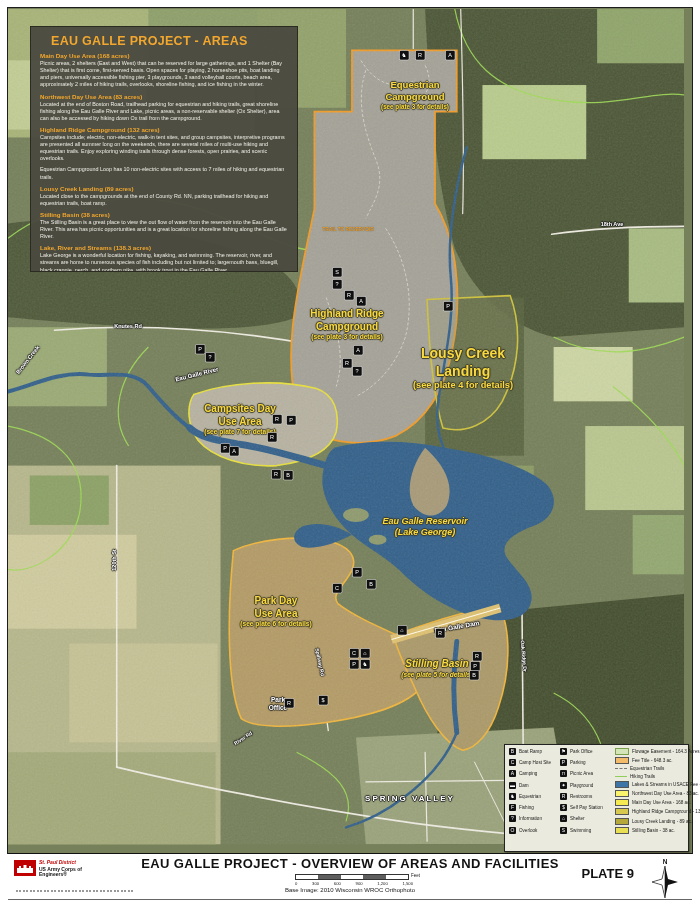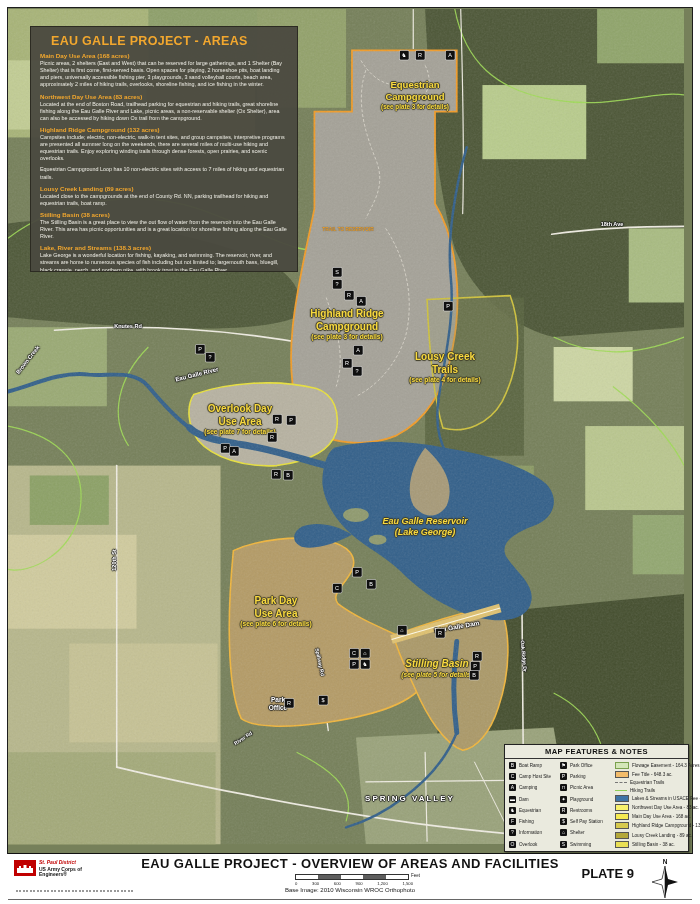--- a/index.html
+++ b/index.html
@@ -171,27 +171,27 @@
         <div class="mlabel ylw" style="left: 415px; top: 95px; font-size: 9.5px;">
           <div>Equestrian</div>
           <div>Campground</div>
           <div class="msub">(see plate 3 for details)</div>
         </div>
         <div class="mlabel ylw" style="left: 347px; top: 325px; font-size: 10px;">
           <div>Highland Ridge</div>
           <div>Campground</div>
           <div class="msub">(see plate 3 for details)</div>
         </div>
-        <div class="mlabel ylw" style="left: 445px; top: 368px; font-size: 10px; text-align: center;">
+        <div class="mlabel ylw" style="left: 463px; top: 368px; font-size: 14px; text-align: center;">
           <div>Lousy Creek</div>
-          <div>Trails</div>
+          <div>Landing</div>
           <div class="msub">(see plate 4 for details)</div>
         </div>
         <div class="mlabel ylw" style="left: 240px; top: 420px; font-size: 10px;">
-          <div>Overlook Day</div>
+          <div>Campsites Day</div>
           <div>Use Area</div>
           <div class="msub">(see plate 7 for details)</div>
         </div>
         <div class="mlabel ylw ital" style="left: 425px; top: 527px; font-size: 9px;">
           <div>Eau Galle Reservoir</div>
           <div>(Lake George)</div>
         </div>
         <div class="mlabel ylw" style="left: 276px; top: 612px; font-size: 10px;">
           <div>Park Day</div>
           <div>Use Area</div>
@@ -302,21 +302,20 @@
           <div class="sec-b">The Stilling Basin is a great place to view the out flow of water from the reservoir into the Eau Galle River. This area has picnic opportunities and is a great location for shoreline fishing along the Eau Galle River.</div>
         </div>
         <div class="sec">
           <div class="sec-h">Lake, River and Streams (138.3 acres)</div>
           <div class="sec-b">Lake George is a wonderful location for fishing, kayaking, and swimming. The reservoir, river, and streams are home to numerous species of fish including but not limited to; largemouth bass, bluegill, black crappie, perch, and northern pike, with brook trout in the Eau Galle River.</div>
         </div>
       </div>
   </div>
 
   <div class="legend">
-    <div class="legend-title">MAP FEATURES &amp; NOTES</div>
     <div class="legend-cols">
       <div class="lcol lcol1" id="leg-col1">
           <div class="lrow">
             <span class="licon">B</span>
             <span class="llab">Boat Ramp</span>
           </div>
           <div class="lrow">
             <span class="licon">C</span>
             <span class="llab">Camp Host Site</span>
           </div>

